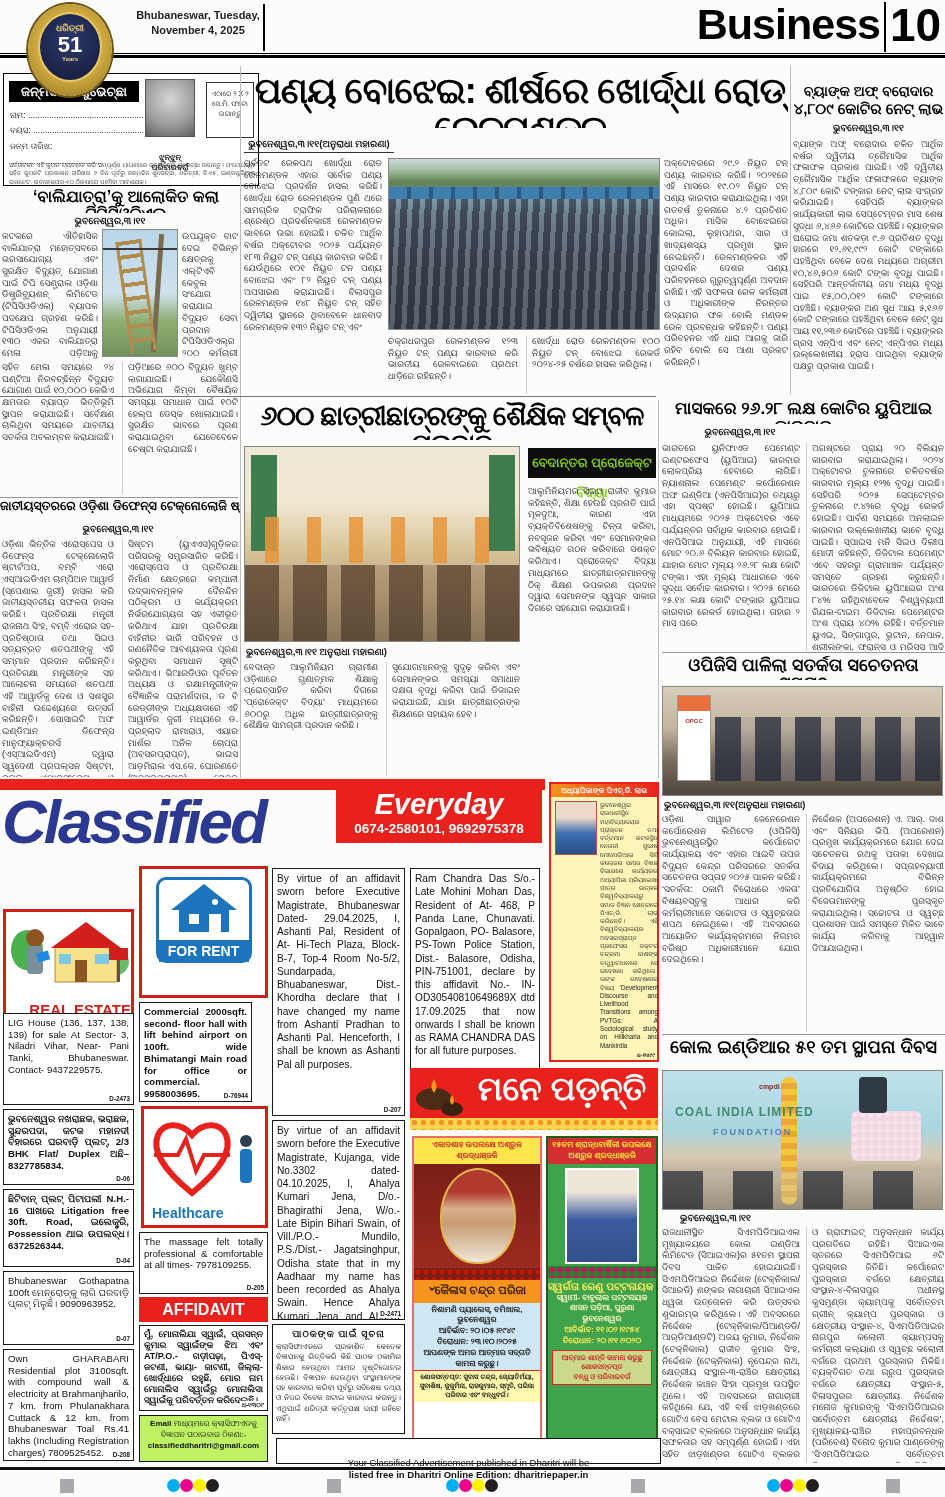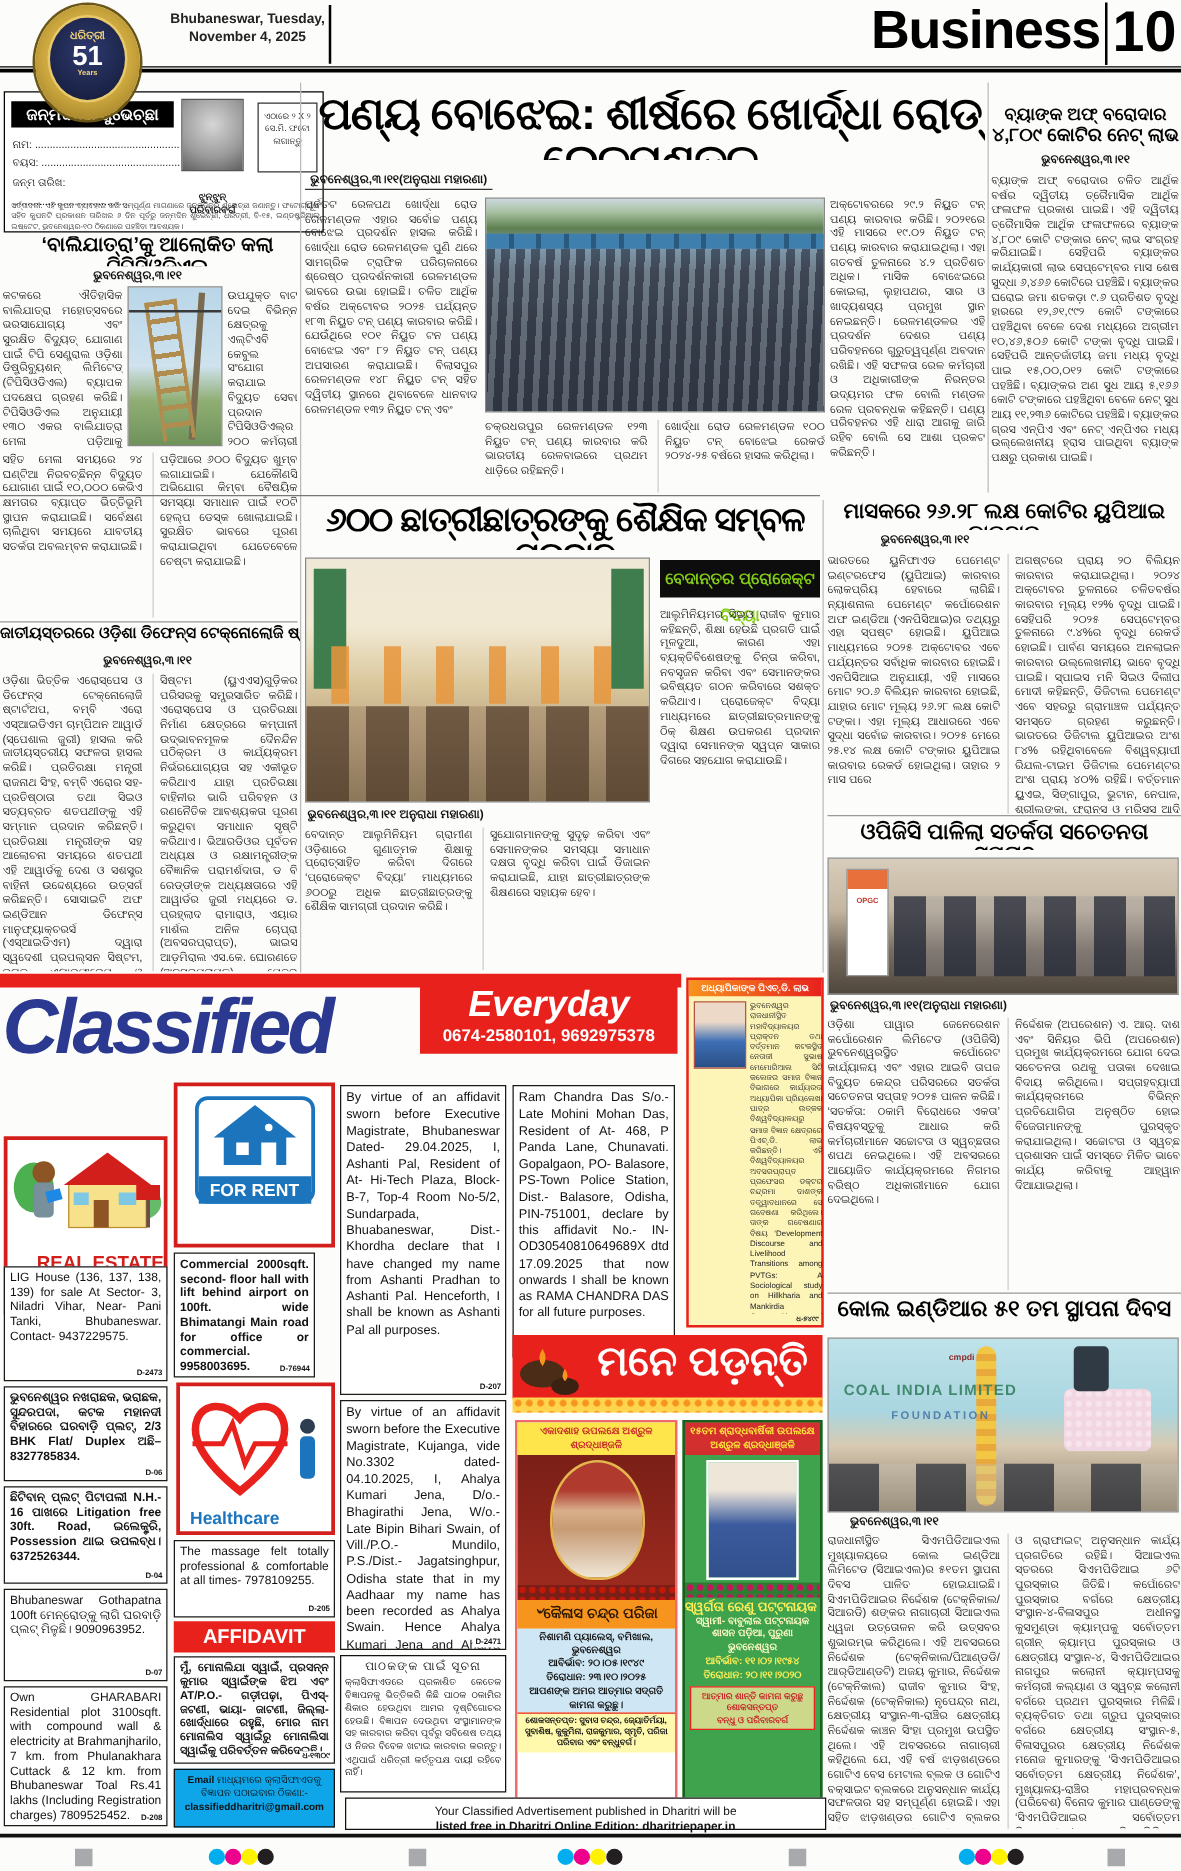--- a/index.html
+++ b/index.html
@@ -200,30 +200,30 @@
       <path d="M48 84 C18 60 8 40 14 26 C19 14 36 12 48 26 C60 12 77 14 82 26 C88 40 78 60 48 84 Z" fill="none" stroke="#e8211d" stroke-width="6"></path>
       <polyline points="10,46 34,46 42,30 52,62 60,46 86,46" fill="none" stroke="#e8211d" stroke-width="4"></polyline>
       <rect x="96" y="40" width="12" height="34" rx="4" fill="#1c75bc"></rect>
       <circle cx="102" cy="32" r="6" fill="#2d3e50"></circle>
     </svg>
     <div style="font-size:14px;font-weight:bold;color:#1c75bc;padding-left:8px;">Healthcare</div>
   </div>
   <div class="ad abs" style="left:139px;top:1232px;width:129px;height:62px;"><span>The massage felt totally professional &amp; comfortable at all times- 7978109255.</span><span class="adid">D-205</span></div>
   <div class="abs redbox" style="left:139px;top:1297px;width:129px;height:25px;font-size:16px;font-weight:bold;text-align:center;line-height:25px;">AFFIDAVIT</div>
   <div class="ad abs" style="left:139px;top:1325px;width:129px;height:86px;font-size:9px;font-weight:bold;"><span>ମୁଁ, ମୋନାଲିଯା ସ୍ୱାଇଁ, ପ୍ରସନ୍ନ କୁମାର ସ୍ୱାଇଁଙ୍କ ଝିଅ ଏବଂ AT/P.O.- ଗଡ଼ୀପଢ଼ା, ପିଏସ୍- ଜଟଣୀ, ଭାୟା- ଜାଟଣୀ, ଜିଲ୍ଲା-ଖୋର୍ଦ୍ଧାରେ ରହୁଛି, ମୋର ନାମ ମୋନାଲିସ ସ୍ୱାଇଁରୁ ମୋନାଲିସା ସ୍ୱାଇଁକୁ ପରିବର୍ତ୍ତନ କରିଦେଇଛି।</span><span class="adid">ଧ-୧୩୦୯</span></div>
-  <div class="abs" style="left:139px;top:1415px;width:129px;height:47px;border:1.5px solid #111;background:#0ea5e9;text-align:center;font-size:8px;line-height:1.35;padding:3px;">
+  <div class="abs" style="left:139px;top:1415px;width:129px;height:47px;border:1.5px solid #111;background:#bef264;text-align:center;font-size:8px;line-height:1.35;padding:3px;">
     <b>Email</b>
     <span>ମାଧ୍ୟମରେ କ୍ଲାସିଫାଏଡକୁ ବିଜ୍ଞାପନ ପଠାଇବାର ଠିକଣା:-</span>
     <div style="font-weight:bold;">classifieddharitri@gmail.com</div>
   </div>
 
   <div class="ad abs" style="left:272px;top:868px;width:133px;height:248px;font-size:10.2px;line-height:1.3;"><span>By virtue of an affidavit sworn before Executive Magistrate, Bhubaneswar Dated- 29.04.2025, I, Ashanti Pal, Resident of At- Hi-Tech Plaza, Block- B-7, Top-4 Room No-5/2, Sundarpada, Bhuabaneswar, Dist.- Khordha declare that I have changed my name from Ashanti Pradhan to Ashanti Pal. Henceforth, I shall be known as Ashanti Pal all purposes.</span><span class="adid">D-207</span></div>
   <div class="ad abs" style="left:272px;top:1120px;width:133px;height:200px;font-size:10.2px;line-height:1.3;"><span>By virtue of an affidavit sworn before the Executive Magistrate, Kujanga, vide No.3302 dated- 04.10.2025, I, Ahalya Kumari Jena, D/o.- Bhagirathi Jena, W/o.- Late Bipin Bihari Swain, of Vill./P.O.- Mundilo, P.S./Dist.- Jagatsinghpur, Odisha state that in my Aadhaar my name has been recorded as Ahalya Swain. Hence Ahalya Kumari Jena and Ahalya Swain is one and same person.</span><span class="adid">D-2471</span></div>
   <div class="abs" style="left:272px;top:1324px;width:133px;height:110px;border:1.5px solid #111;background:#fff;padding:3px;">
-    <div style="font-size:9.5px;font-weight:normal;text-align:center;letter-spacing:1px;">ପାଠକଙ୍କ ପାଇଁ ସୂଚନା</div>
+    <div style="font-size:9.5px;font-weight:bold;text-align:center;letter-spacing:1px;">ପାଠକଙ୍କ ପାଇଁ ସୂଚନା</div>
     <div class="jt" style="font-size:7.6px;line-height:1.35;margin-top:2px;overflow:hidden;height:88px;">କ୍ଲାସିଫାଏଡରେ ପ୍ରକାଶିତ କେତେକ ବିଜ୍ଞାପନକୁ ଭିତ୍ତିକରି କିଛି ପାଠକ ଠକାମିର ଶିକାର ହେଉଥିବା ଆମର ଦୃଷ୍ଟିଗୋଚର ହେଉଛି। ବିଜ୍ଞାପନ ଦେଉଥିବା ସଂସ୍ଥାମାନଙ୍କ ସହ କାରବାର କରିବା ପୂର୍ବରୁ ସବିଶେଷ ତଥ୍ୟ ଓ ନିଜର ବିବେକ ଖଟାଇ କାରବାର କରନ୍ତୁ। ଏଥିପାଇଁ ଧରିତ୍ରୀ କର୍ତ୍ତୃପକ୍ଷ ଦାୟୀ ରହିବେ ନାହିଁ।</div>
   </div>
 
   <div class="ad abs" style="left:410px;top:868px;width:130px;height:218px;font-size:10.2px;line-height:1.3;"><span>Ram Chandra Das S/o.- Late Mohini Mohan Das, Resident of At- 468, P Panda Lane, Chunavati. Gopalgaon, PO- Balasore, PS-Town Police Station, Dist.- Balasore, Odisha, PIN-751001, declare by this affidavit No.- IN-OD30540810649689X dtd 17.09.2025 that now onwards I shall be known as RAMA CHANDRA DAS for all future purposes.</span><span class="adid">D-2470</span></div>
 
   <div class="abs" style="left:410px;top:1068px;width:248px;height:62px;background:linear-gradient(180deg,#e8211d 0 82%,transparent 82%);">
     <svg width="54" height="50" viewBox="0 0 54 50" style="position:absolute;left:2px;top:1px;">
       <ellipse cx="22" cy="30" rx="18" ry="11" fill="#4a2c17"></ellipse>
       <ellipse cx="40" cy="40" rx="11" ry="7" fill="#3a2112"></ellipse>
       <path d="M22 10 q5 8 0 14 q-5 -6 0 -14" fill="#f7941d"></path>
@@ -264,21 +264,21 @@
       <div class="obit-line" style="color:#ffee58;">ତିରୋଧାନ: ୨୦।୧୧।୨୦୨୦</div>
     </div>
     <div style="margin:3px 4px 0;background:#cdd98a;border:1px solid #e8211d;color:#c62828;font-size:7.2px;font-weight:bold;text-align:center;line-height:1.35;padding:2px;">
       <div>ଆତ୍ମାର ଶାନ୍ତି କାମନା କରୁଛୁ</div>
       <div>ଶୋକସନ୍ତପ୍ତ</div>
       <div>ବନ୍ଧୁ ଓ ପରିବାରବର୍ଗ</div>
     </div>
     <div style="position:absolute;right:2px;bottom:-9px;font-size:5.5px;font-weight:bold;color:#111;">ଧ-୭୮୯୦</div>
   </div>
 
-  <div class="abs" style="left:276px;top:1438px;width:385px;height:26px;border:1.5px solid #111;background:#fff;text-align:center;font-size:9.5px;line-height:1.3;padding-top:5px;">
+  <div class="abs" style="left:276px;top:1438px;width:385px;height:26px;border:1.5px solid #111;background:#fff;text-align:center;font-size:9.5px;line-height:1.3;padding-top:18px;">
     <div>Your Classified Advertisement published in Dharitri will be</div>
     <div style="font-weight:bold;">listed free in  Dharitri Online Edition: dharitriepaper.in</div>
   </div>
 
   <div class="abs" style="left:0;top:1467px;width:945px;height:3px;background:#111;"></div>
   <div class="abs" style="left:0;top:1477px;width:945px;height:18px;">
     <div class="regsq abs" style="left:60px;top:2px;"></div>
     <div class="abs" style="left:167px;top:2px;display:flex;">
       <div class="regdot" style="background:#00aeef;"></div>
         <div class="regdot" style="background:#ec008c;"></div>

